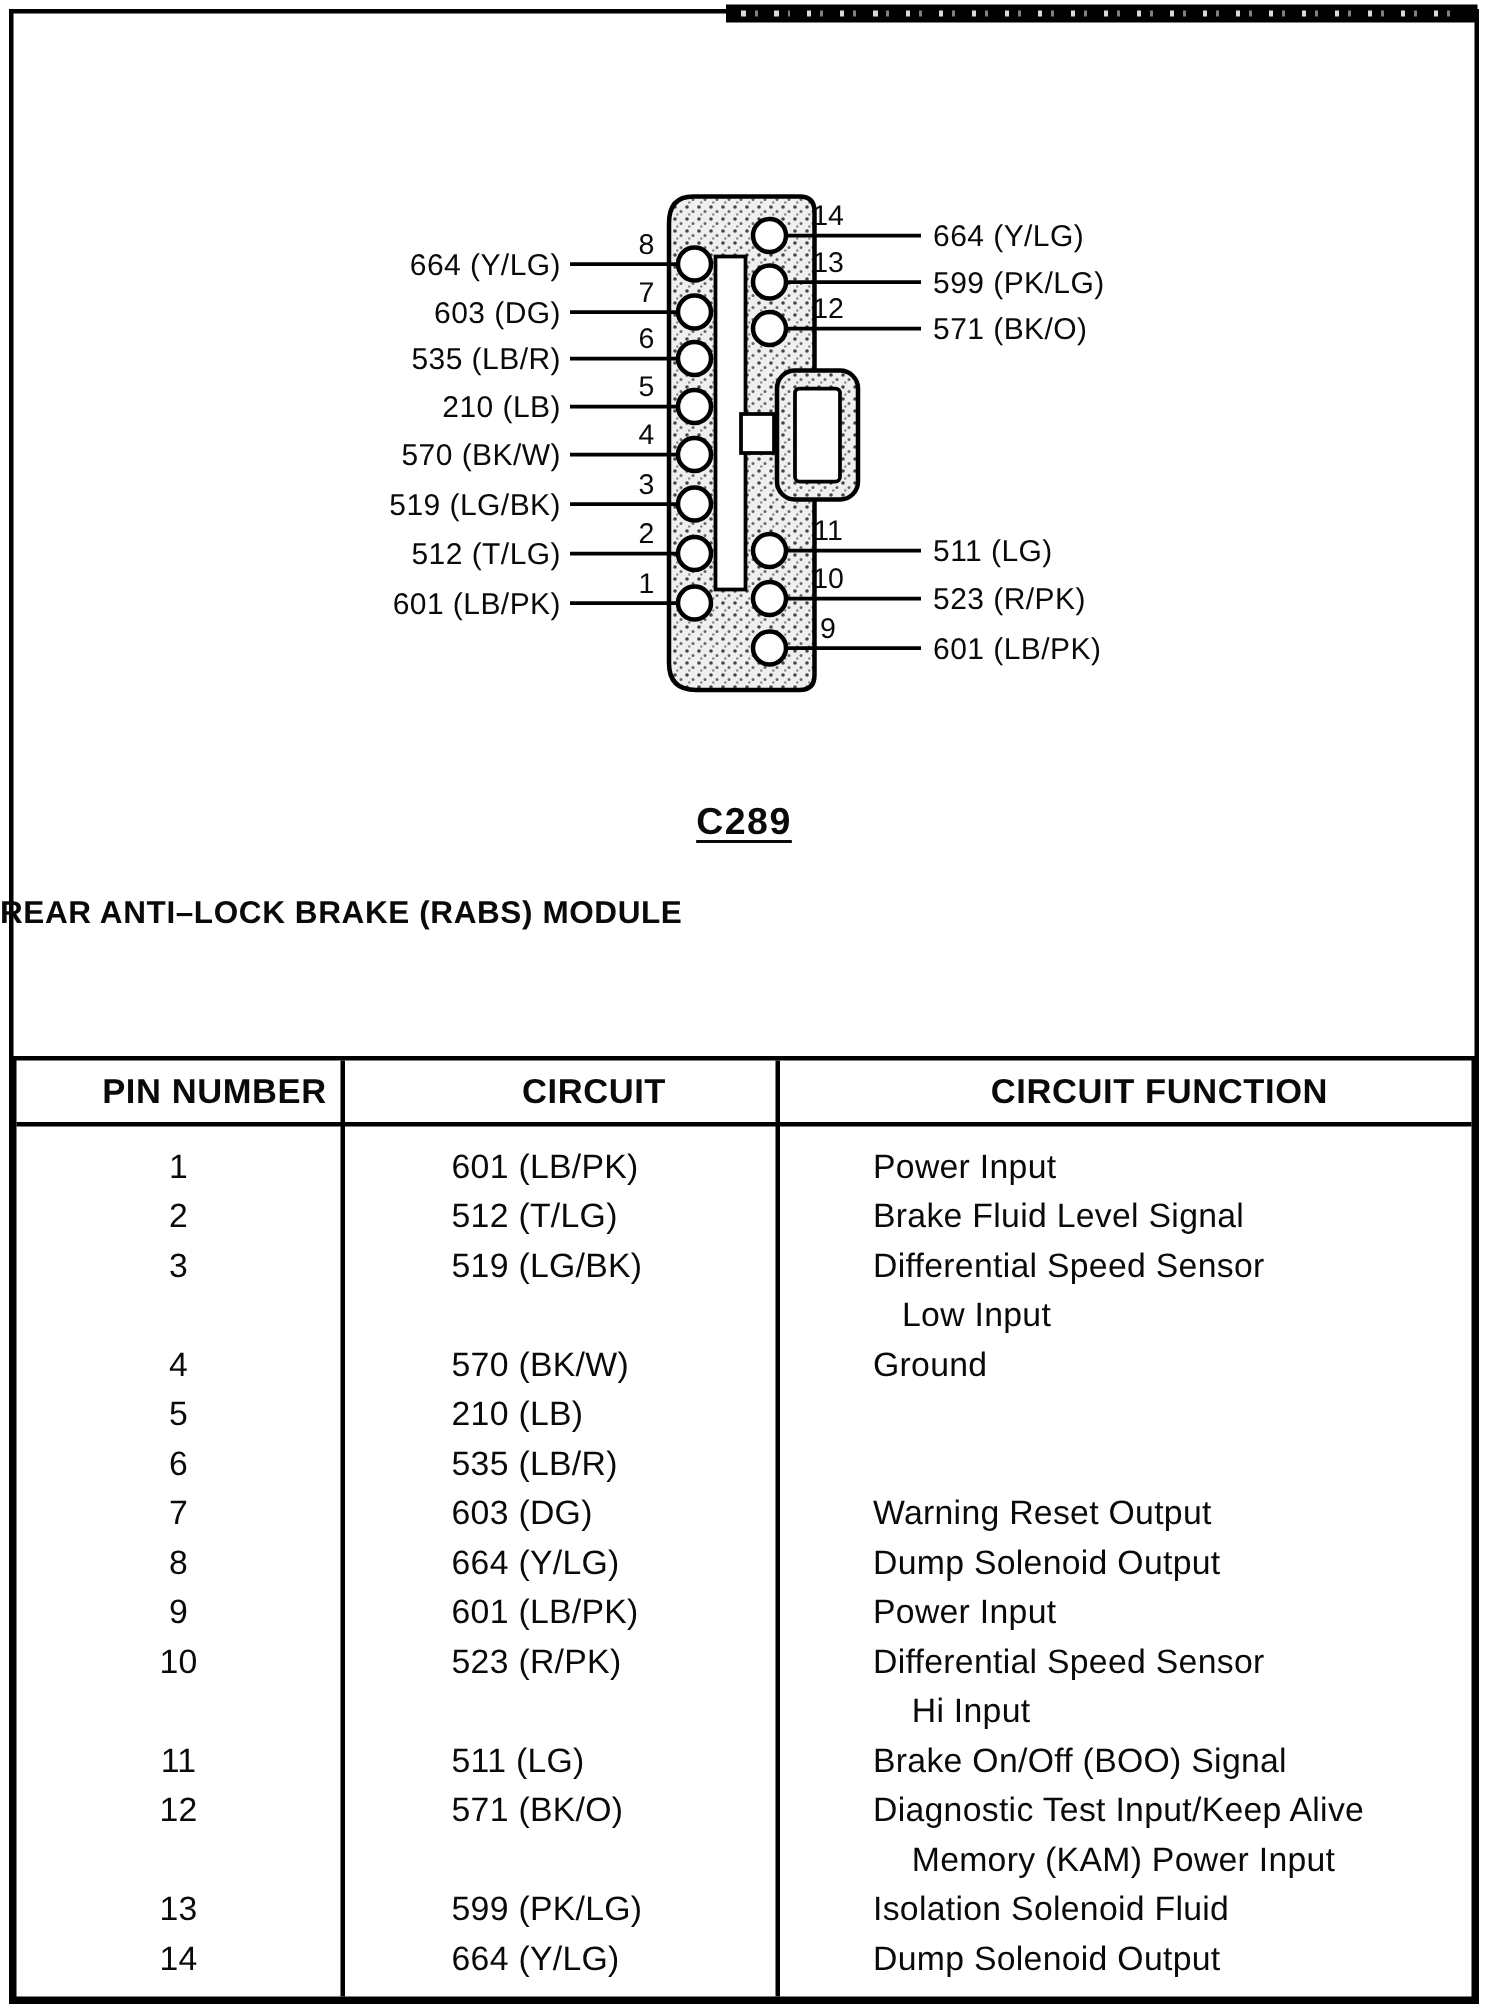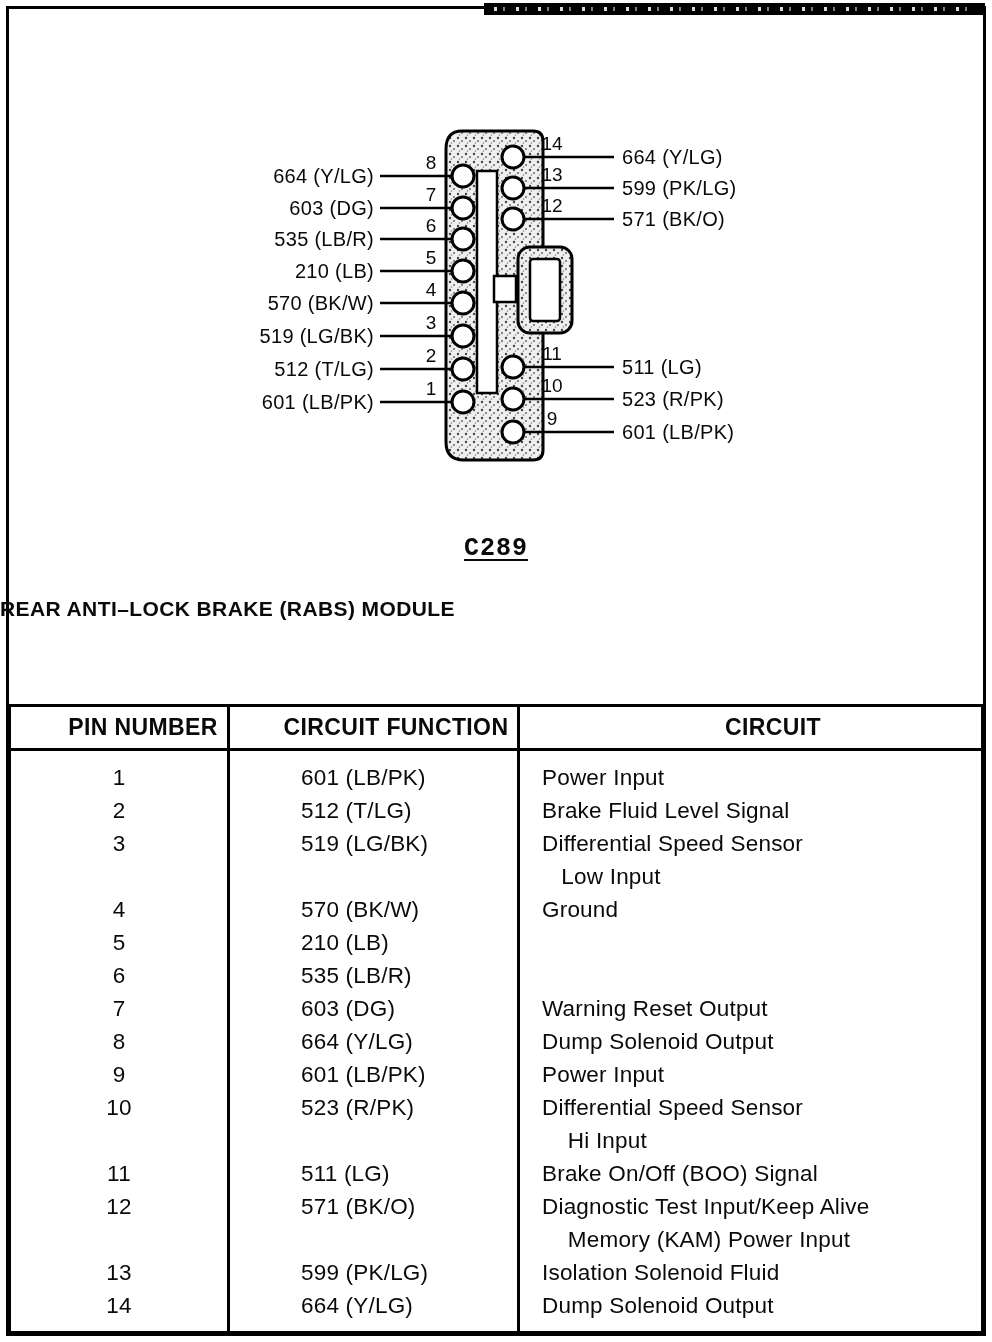--- a/index.html
+++ b/index.html
@@ -12,38 +12,38 @@
   .scan-artifact::after {
     content:""; position:absolute; left:10px; top:4px; right:10px; height:4px;
     background:repeating-linear-gradient(90deg, rgba(255,255,255,.85) 0 3px, transparent 3px 9px,
       rgba(255,255,255,.5) 9px 11px, transparent 11px 22px);
   }
   .connector-svg { position:absolute; left:0; top:0; }
   .connector-svg text { font-family:"Liberation Sans", sans-serif; }
   .label-text { font-size:20px; fill:#0a0a0a; letter-spacing:0.3px; }
   .pin-num { font-size:19px; fill:#0a0a0a; }
   .c289 { position:absolute; left:0; top:534px; width:100%; text-align:center;
-          font-size:25px; font-weight:bold; letter-spacing:1px;font-family:Liberation Mono, monospace; }
+          font-size:25px; font-weight:bold; letter-spacing:1px; }
   .c289 span { text-decoration:underline; text-underline-offset:4px; }
   .module-title { position:absolute; left:0; top:597px; width:100%; text-align:left;
           font-size:21px; font-weight:bold; letter-spacing:0.4px; }
   .pin-table { position:absolute; left:8px; top:704px; width:976px; height:630px;
           border:3px solid #000; box-sizing:border-box; }
   .vline { position:absolute; top:0; bottom:0; width:3px; background:#000; }
   .vline-1 { left:216px; }
   .vline-2 { left:506px; }
   .thead { display:grid; grid-template-columns:216px 290px 1fr; height:44px;
           border-bottom:3px solid #000; box-sizing:border-box; align-items:center;
           font-weight:bold; font-size:23px; letter-spacing:0.4px; }
   .th { text-align:center;margin-left:48px; }
   .tbody { padding-top:10px; font-size:22.5px; line-height:33px; letter-spacing:0.2px; }
   .trow { display:grid; grid-template-columns:216px 290px 1fr; }
   .td-pin { text-align:center; }
   .td-circuit { padding-left:74px; }
-  .td-fn { padding-left:25px; white-space:pre-wrap; }
+  .td-fn { padding-left:25px; white-space:pre-wrap;margin-left:40px; }
 </style>
 </head>
 <body>
 
 <div class="page">
   <div class="page-border"></div>
   <div class="scan-artifact"></div>
 
   <svg class="connector-svg" width="992" height="500" viewBox="0 0 992 500">
     <defs>
@@ -130,22 +130,22 @@
     <span>C289</span>
   </div>
   <div class="module-title">REAR ANTI–LOCK BRAKE (RABS) MODULE</div>
 
   <div class="pin-table">
     <div class="vline vline-1"></div>
     <div class="vline vline-2"></div>
 
     <div class="thead">
       <div class="th">PIN NUMBER</div>
+      <div class="th">CIRCUIT</div>
       <div class="th">CIRCUIT FUNCTION</div>
-      <div class="th">CIRCUIT</div>
     </div>
 
     <div class="tbody">
       <div class="trow">
         <div class="td-pin">1</div>
         <div class="td-circuit">601 (LB/PK)</div>
         <div class="td-fn">Power Input</div>
       </div>
       <div class="trow">
         <div class="td-pin">2</div>

